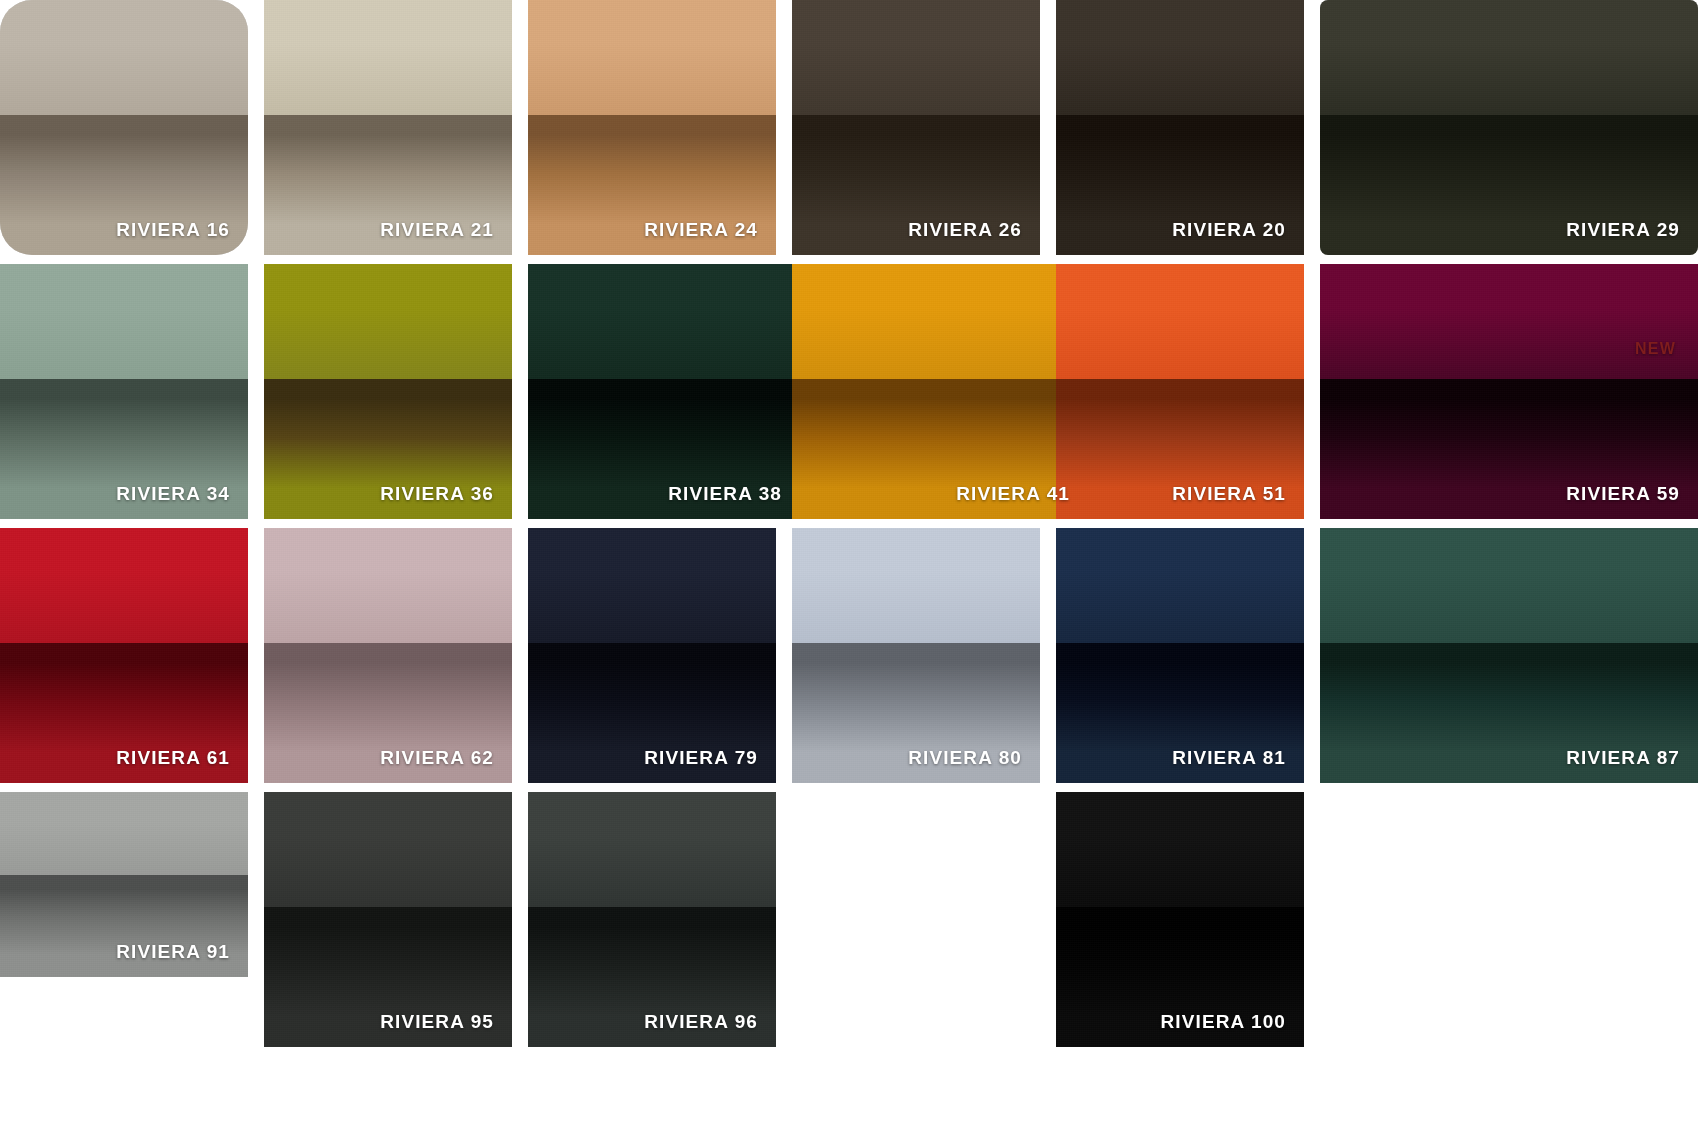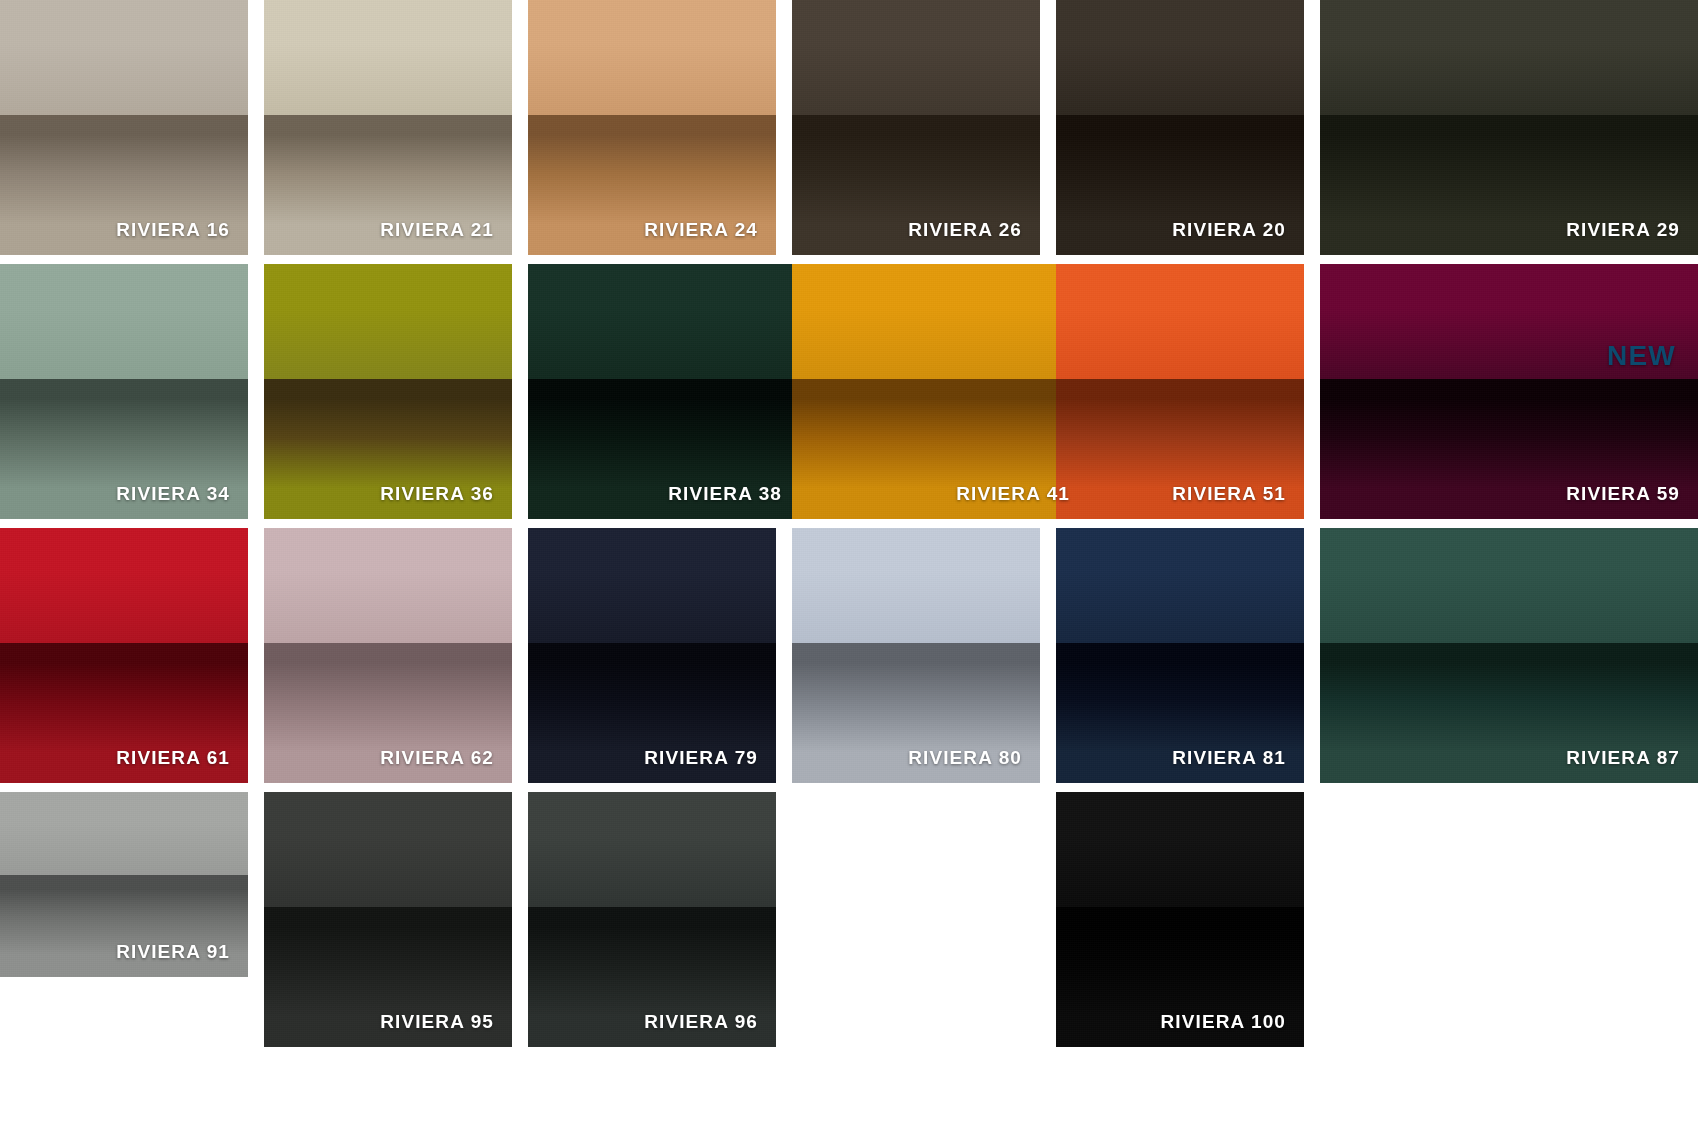--- a/index.html
+++ b/index.html
@@ -50,33 +50,33 @@
     font-weight:bold;
     letter-spacing:1.1px;
     text-shadow:0 1px 3px rgba(0,0,0,.45);
     white-space:nowrap;
     z-index:5;
   }
   .new-badge {
     position:absolute;
     right:22px;
     top:76px;
-    color:#0c4a6e;
-    font-size:28px;
+    color:#7f1d1d;
+    font-size:16px;
     font-weight:bold;
     letter-spacing:1.2px;
     text-shadow:0 1px 3px rgba(0,0,0,.45);
     z-index:6;
   }
 </style>
 </head>
 <body>
 
 <div id="swatch-grid">
-    <div class="swatch" style="left: 0px; top: 0px; width: 248px; height: 255px;">
+    <div class="swatch" style="left: 0px; top: 0px; width: 248px; height: 255px; border-radius: 32px;">
       <div class="face-top" style="background: linear-gradient(rgb(190, 182, 170) 0%, rgb(190, 182, 170) 38%, rgb(178, 169, 156) 100%);"></div>
       <div class="face-bottom" style="background: linear-gradient(rgb(107, 96, 83) 0%, rgb(107, 96, 83) 14%, rgb(141, 130, 116) 42%, rgb(173, 163, 147) 78%, rgb(173, 163, 147) 100%);"></div>
       <div class="grain"></div>
       <div class="swatch-label">RIVIERA 16</div>
     </div>
     <div class="swatch" style="left: 264px; top: 0px; width: 248px; height: 255px;">
       <div class="face-top" style="background: linear-gradient(rgb(210, 203, 183) 0%, rgb(210, 203, 183) 38%, rgb(196, 188, 166) 100%);"></div>
       <div class="face-bottom" style="background: linear-gradient(rgb(110, 99, 84) 0%, rgb(110, 99, 84) 14%, rgb(150, 138, 120) 42%, rgb(185, 177, 161) 78%, rgb(185, 177, 161) 100%);"></div>
       <div class="grain"></div>
       <div class="swatch-label">RIVIERA 21</div>
@@ -92,21 +92,21 @@
       <div class="face-bottom" style="background: linear-gradient(rgb(36, 28, 19) 0%, rgb(36, 28, 19) 14%, rgb(45, 37, 27) 42%, rgb(61, 52, 41) 78%, rgb(61, 52, 41) 100%);"></div>
       <div class="grain"></div>
       <div class="swatch-label">RIVIERA 26</div>
     </div>
     <div class="swatch" style="left: 1056px; top: 0px; width: 248px; height: 255px;">
       <div class="face-top" style="background: linear-gradient(rgb(59, 51, 42) 0%, rgb(59, 51, 42) 38%, rgb(46, 39, 31) 100%);"></div>
       <div class="face-bottom" style="background: linear-gradient(rgb(22, 15, 9) 0%, rgb(22, 15, 9) 14%, rgb(30, 23, 16) 42%, rgb(42, 35, 27) 78%, rgb(42, 35, 27) 100%);"></div>
       <div class="grain"></div>
       <div class="swatch-label">RIVIERA 20</div>
     </div>
-    <div class="swatch" style="left: 1320px; top: 0px; width: 378px; height: 255px;">
+    <div class="swatch" style="left: 1320px; top: 0px; width: 378px; height: 255px; border-radius: 8px;">
       <div class="face-top" style="background: linear-gradient(rgb(58, 58, 47) 0%, rgb(58, 58, 47) 38%, rgb(44, 45, 35) 100%);"></div>
       <div class="face-bottom" style="background: linear-gradient(rgb(20, 22, 14) 0%, rgb(20, 22, 14) 14%, rgb(29, 31, 21) 42%, rgb(41, 43, 31) 78%, rgb(41, 43, 31) 100%);"></div>
       <div class="grain"></div>
       <div class="swatch-label">RIVIERA 29</div>
     </div>
     <div class="swatch" style="left: 0px; top: 264px; width: 248px; height: 255px;">
       <div class="face-top" style="background: linear-gradient(rgb(147, 169, 155) 0%, rgb(147, 169, 155) 38%, rgb(138, 161, 146) 100%);"></div>
       <div class="face-bottom" style="background: linear-gradient(rgb(60, 74, 66) 0%, rgb(60, 74, 66) 14%, rgb(90, 107, 96) 42%, rgb(126, 148, 135) 78%, rgb(126, 148, 135) 100%);"></div>
       <div class="grain"></div>
       <div class="swatch-label">RIVIERA 34</div>

